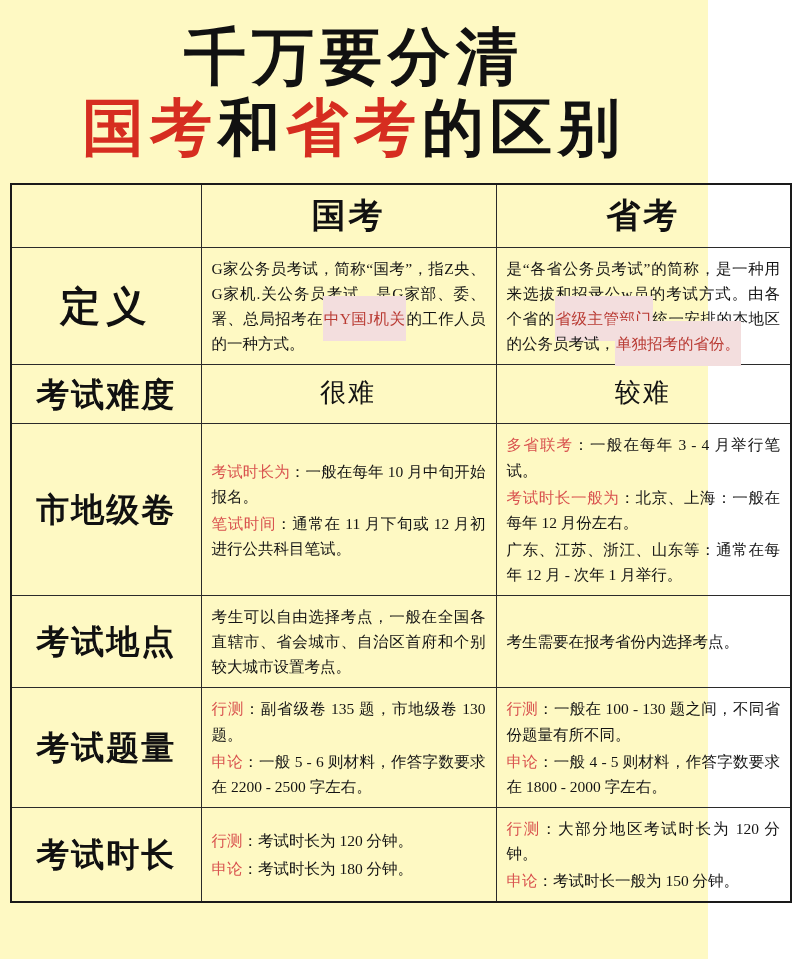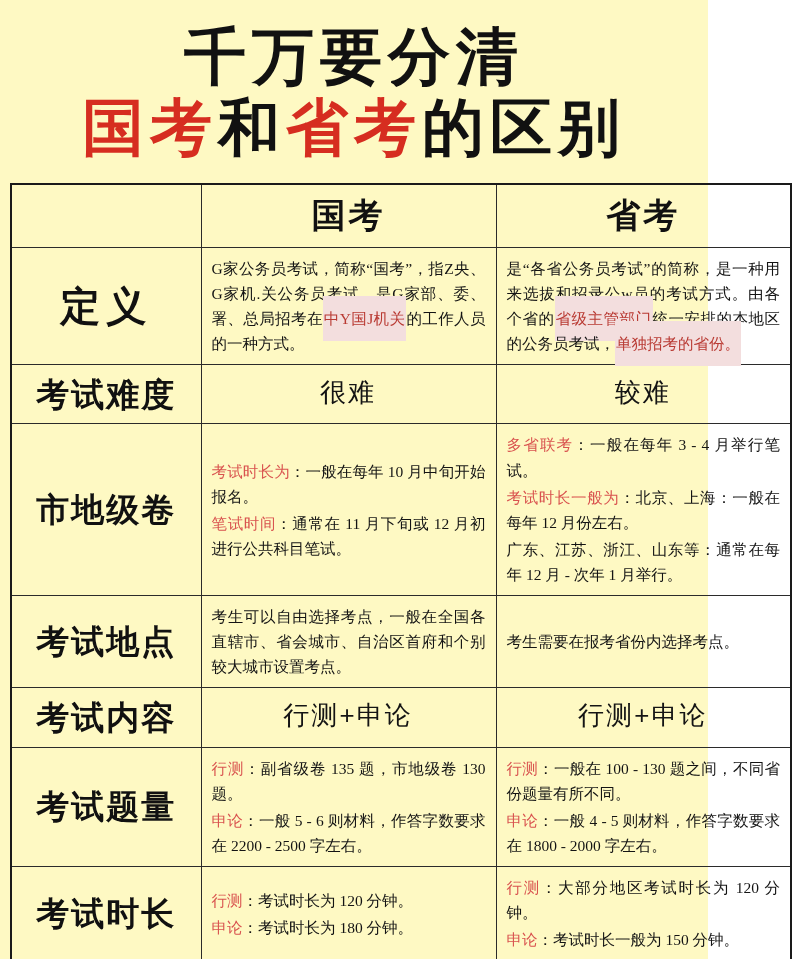--- a/index.html
+++ b/index.html
@@ -174,25 +174,20 @@
             <p>广东、江苏、浙江、山东等：通常在每年 12 月 - 次年 1 月举行。</p>
           </td>
         </tr>
 
         <tr>
           <td class="rowlabel">考试地点</td>
           <td class="cell">考生可以自由选择考点，一般在全国各直辖市、省会城市、自治区首府和个别较大城市设置考点。</td>
           <td class="cell">考生需要在报考省份内选择考点。</td>
         </tr>
 
-        <tr>
-          <td class="rowlabel">考试内容</td>
-          <td class="cell center-big">行测+申论</td>
-          <td class="cell center-big">行测+申论</td>
-        </tr>
 
         <tr>
           <td class="rowlabel">考试题量</td>
           <td class="cell">
             <p><span class="tag">行测</span>：副省级卷 135 题，市地级卷 130 题。</p>
             <p><span class="tag">申论</span>：一般 5 - 6 则材料，作答字数要求在 2200 - 2500 字左右。</p>
           </td>
           <td class="cell">
             <p><span class="tag">行测</span>：一般在 100 - 130 题之间，不同省份题量有所不同。</p>
             <p><span class="tag">申论</span>：一般 4 - 5 则材料，作答字数要求在 1800 - 2000 字左右。</p>

